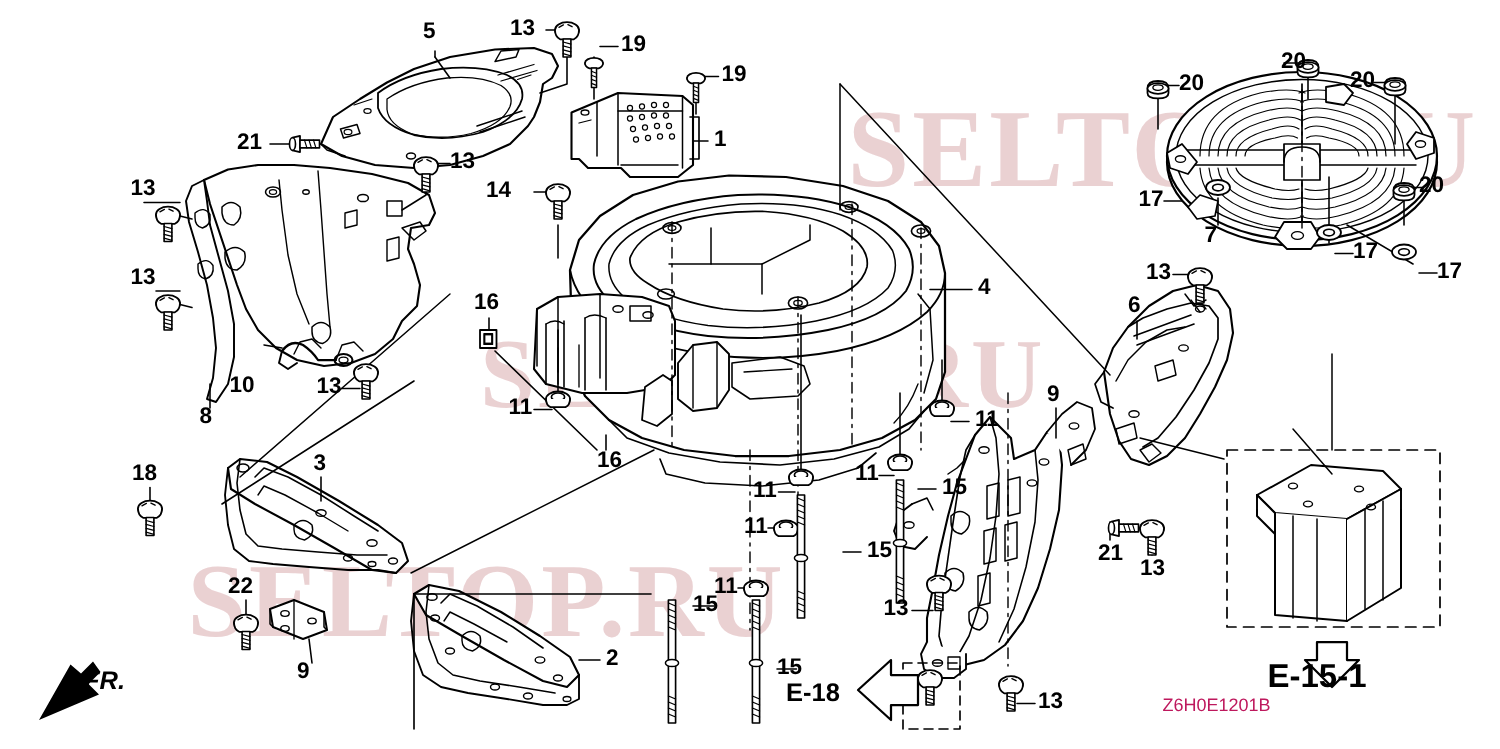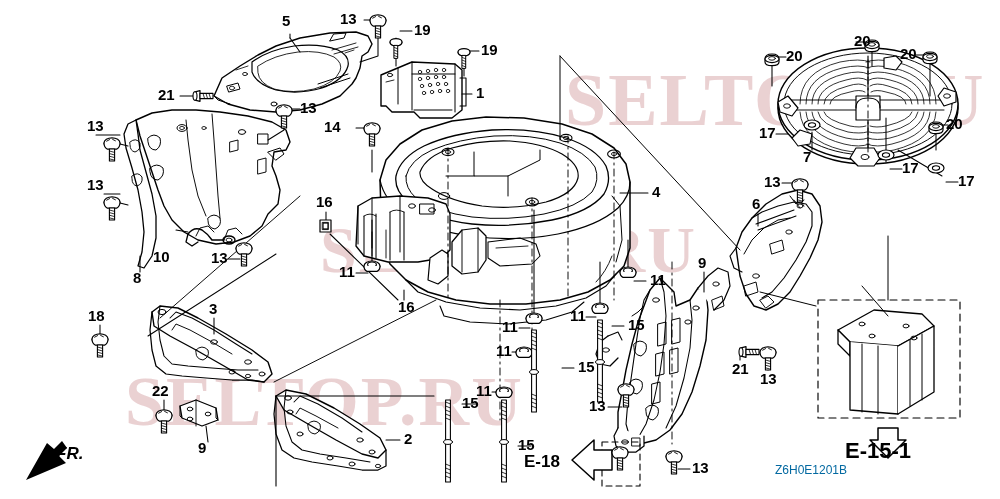--- a/index.html
+++ b/index.html
@@ -8,21 +8,21 @@
   #stage{position:relative;width:1000px;height:499px;background:#fff;}
   #stage svg{position:absolute;left:0;top:0;}
   .wm{position:absolute;font-family:"Liberation Serif",serif;font-weight:700;
       color:#e7c9cb;opacity:.85;letter-spacing:2px;white-space:nowrap;
       user-select:none;pointer-events:none;}
   .cal{position:absolute;font-family:"Liberation Sans",sans-serif;
        font-size:15px;font-weight:700;color:#000;white-space:nowrap;}
   .ref{position:absolute;font-family:"Liberation Sans",sans-serif;
        font-size:15px;font-weight:700;color:#000;white-space:nowrap;}
   .code{position:absolute;font-family:"Liberation Sans",sans-serif;
-        font-size:12px;color:#0369a1;white-space:nowrap;}
+        font-size:12px;color:#be185d;white-space:nowrap;}
   .frlbl{position:absolute;font-family:"Liberation Sans",sans-serif;
          font-size:17px;font-weight:700;font-style:italic;color:#000;}
 </style>
 </head>
 <body>
 
 <div id="stage">
 
   <div class="wm" style="left:565px;top:58px;font-size:74px;">SELTOP.RU</div>
   <div class="wm" style="left:320px;top:212px;font-size:66px;">SELTOP.RU</div>

